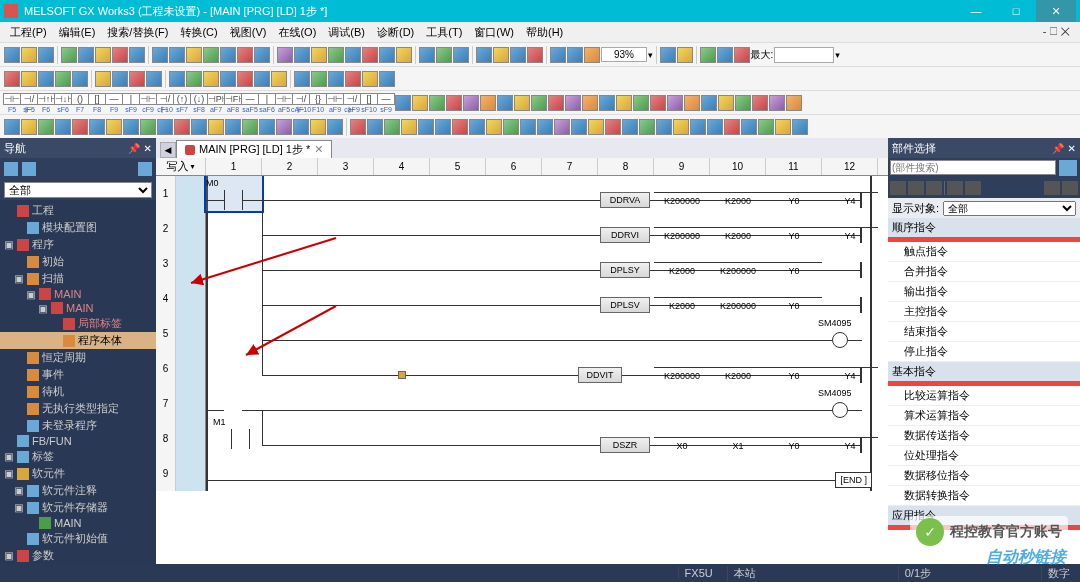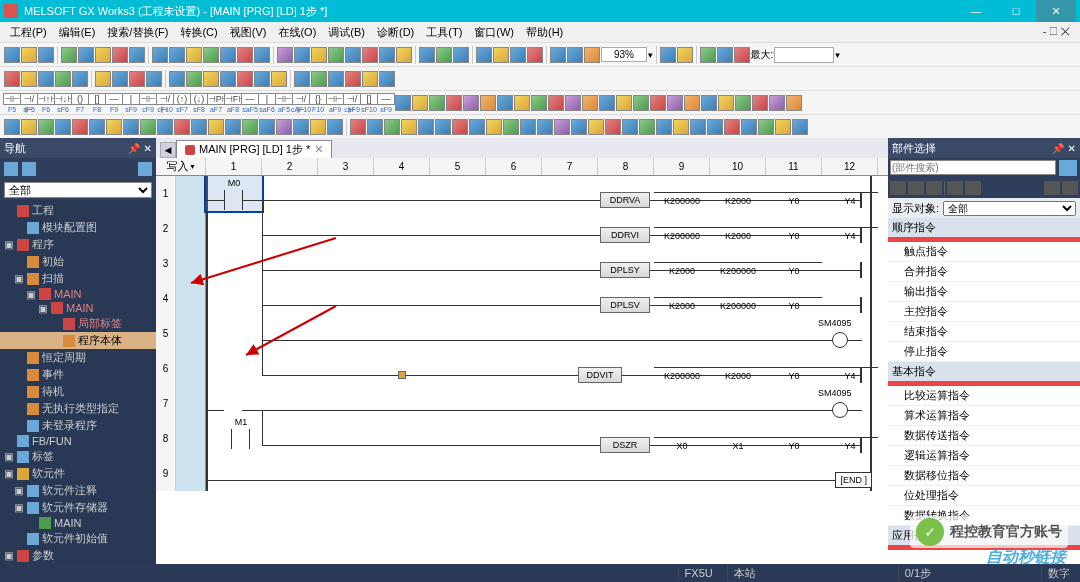--- a/index.html
+++ b/index.html
@@ -58,21 +58,21 @@
 .ladder-row { display: flex; height: 35px; }
 .lr-num { width: 20px; border-right: 1px solid #ccc; background: #f5f5f5; font-size: 10px; display: flex; align-items: center; justify-content: center; }
 .lr-gutter { width: 30px; background: #cde3ef; border-right: 1px solid #888; }
 .lr-cells { flex: 1; position: relative; border-bottom: 0; }
 .rail-left { position: absolute; left: 0; top: 0; bottom: 0; width: 2px; background: #333; }
 .rail-right { position: absolute; right: 16px; top: 0; bottom: 0; width: 2px; background: #333; }
 .hline { position: absolute; height: 1px; background: #333; }
 .contact { position: absolute; width: 56px; height: 35px; }
 .contact .cl { position: absolute; left: 18px; top: 14px; width: 1px; height: 20px; background: #333; }
 .contact .cr { position: absolute; left: 36px; top: 14px; width: 1px; height: 20px; background: #333; }
-.contact .clbl { position: absolute; left: 0; right: 0; top: 2px; text-align: center; font-size: 9px; }
+.contact .clbl { position: absolute; left: 0; right: 0; top: 2px; text-align: left; font-size: 9px; }
 .contact.sel { outline: 2px solid #003ea8; background: rgba(120,160,210,.25); }
 .instr-box { position: absolute; height: 16px; top: 16px; background: linear-gradient(#f0f0f0,#d8d8d8); border: 1px solid #666; font-size: 9px; display: flex; align-items: center; justify-content: center; }
 .param { position: absolute; height: 16px; top: 16px; font-size: 9px; display: flex; align-items: center; justify-content: center; border-top: 1px solid #333; }
 .coil { position: absolute; width: 16px; height: 16px; top: 16px; border: 1.5px solid #333; border-radius: 50%; background: #fff; }
 .coil-lbl { position: absolute; top: 2px; font-size: 9px; }
 .end-box { position: absolute; top: 16px; height: 16px; border: 1px solid #333; font-size: 9px; display: flex; align-items: center; justify-content: center; background: #fff; padding: 0 4px; }
 .vconn { position: absolute; width: 1px; background: #333; }
 .small-sq { position:absolute; width:8px; height:8px; background:#d9a63b; border:1px solid #666;}
 .right-panel { width: 192px; background: #293955; display: flex; flex-direction: column; }
 .rp-search { background: #2f3f5b; padding: 2px; }
@@ -712,23 +712,22 @@
         <div class="rp-item">触点指令</div>
         <div class="rp-item">合并指令</div>
         <div class="rp-item">输出指令</div>
         <div class="rp-item">主控指令</div>
         <div class="rp-item">结束指令</div>
         <div class="rp-item">停止指令</div>
         <div class="rp-group">基本指令</div>
         <div class="rp-item">比较运算指令</div>
         <div class="rp-item">算术运算指令</div>
         <div class="rp-item">数据传送指令</div>
-        <div class="rp-item">逻辑运算指令</div>
+        <div class="rp-item">位处理指令</div>
         <div class="rp-item">数据移位指令</div>
-        <div class="rp-item">位处理指令</div>
         <div class="rp-item">数据转换指令</div>
         <div class="rp-group">应用指令</div>
       </div>
   </div>
 </div>
 
 <div class="statusbar">
   <span class="sb-spacer"></span>
   <span class="sb-cell">FX5U</span>
   <span class="sb-cell">本站</span>

